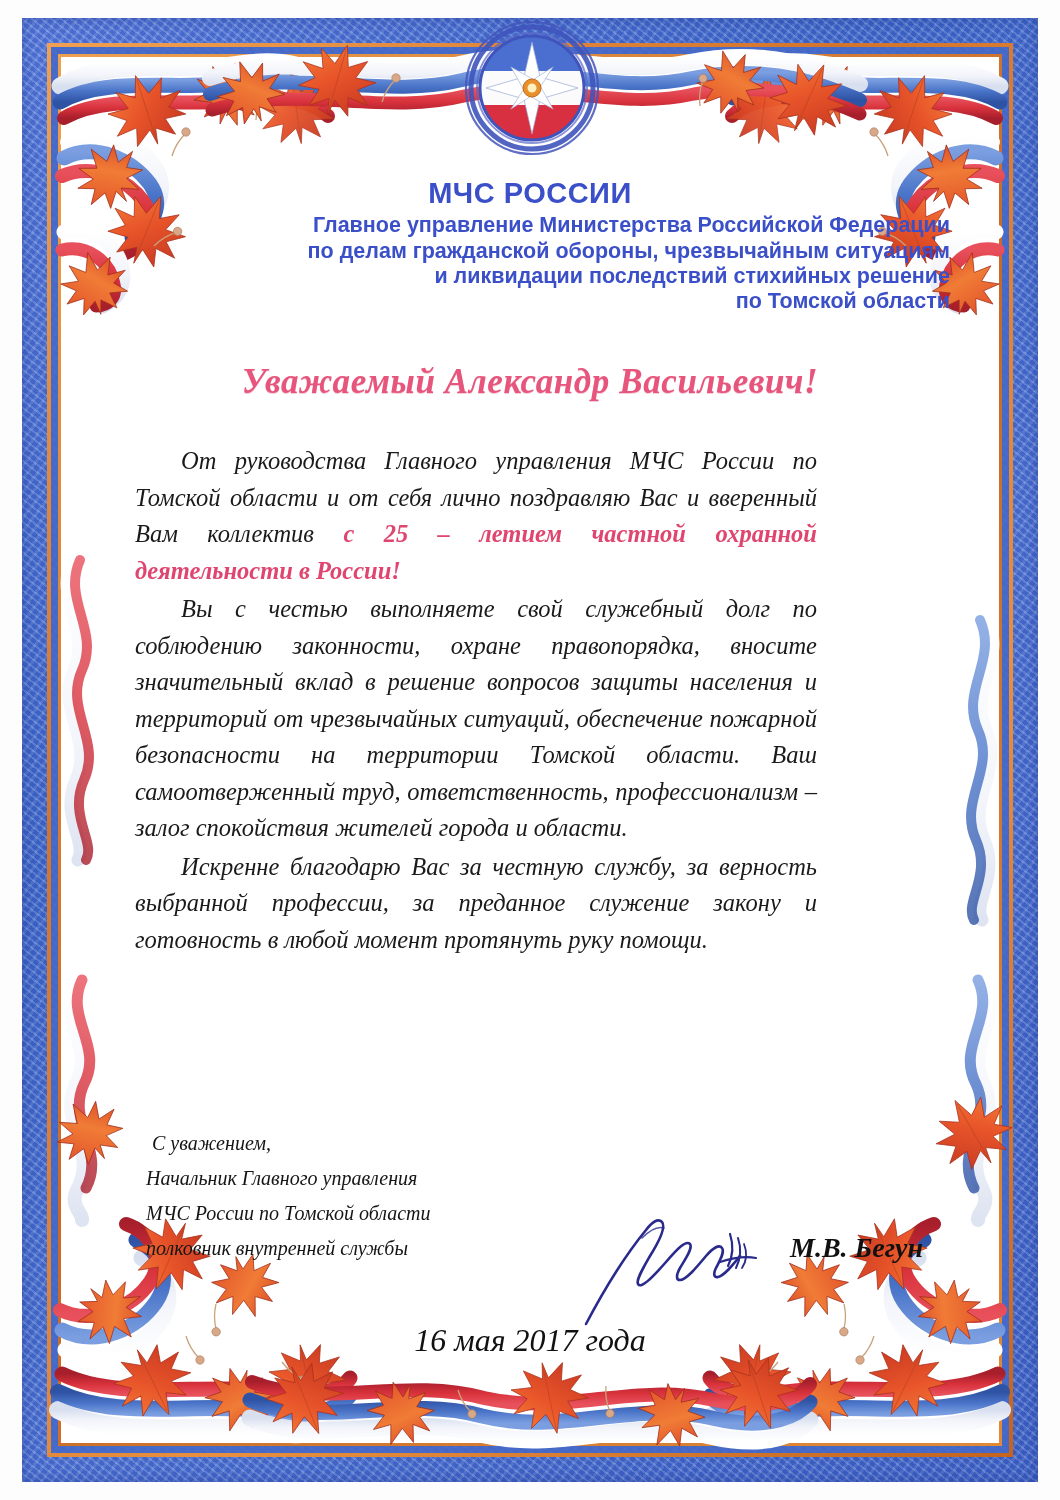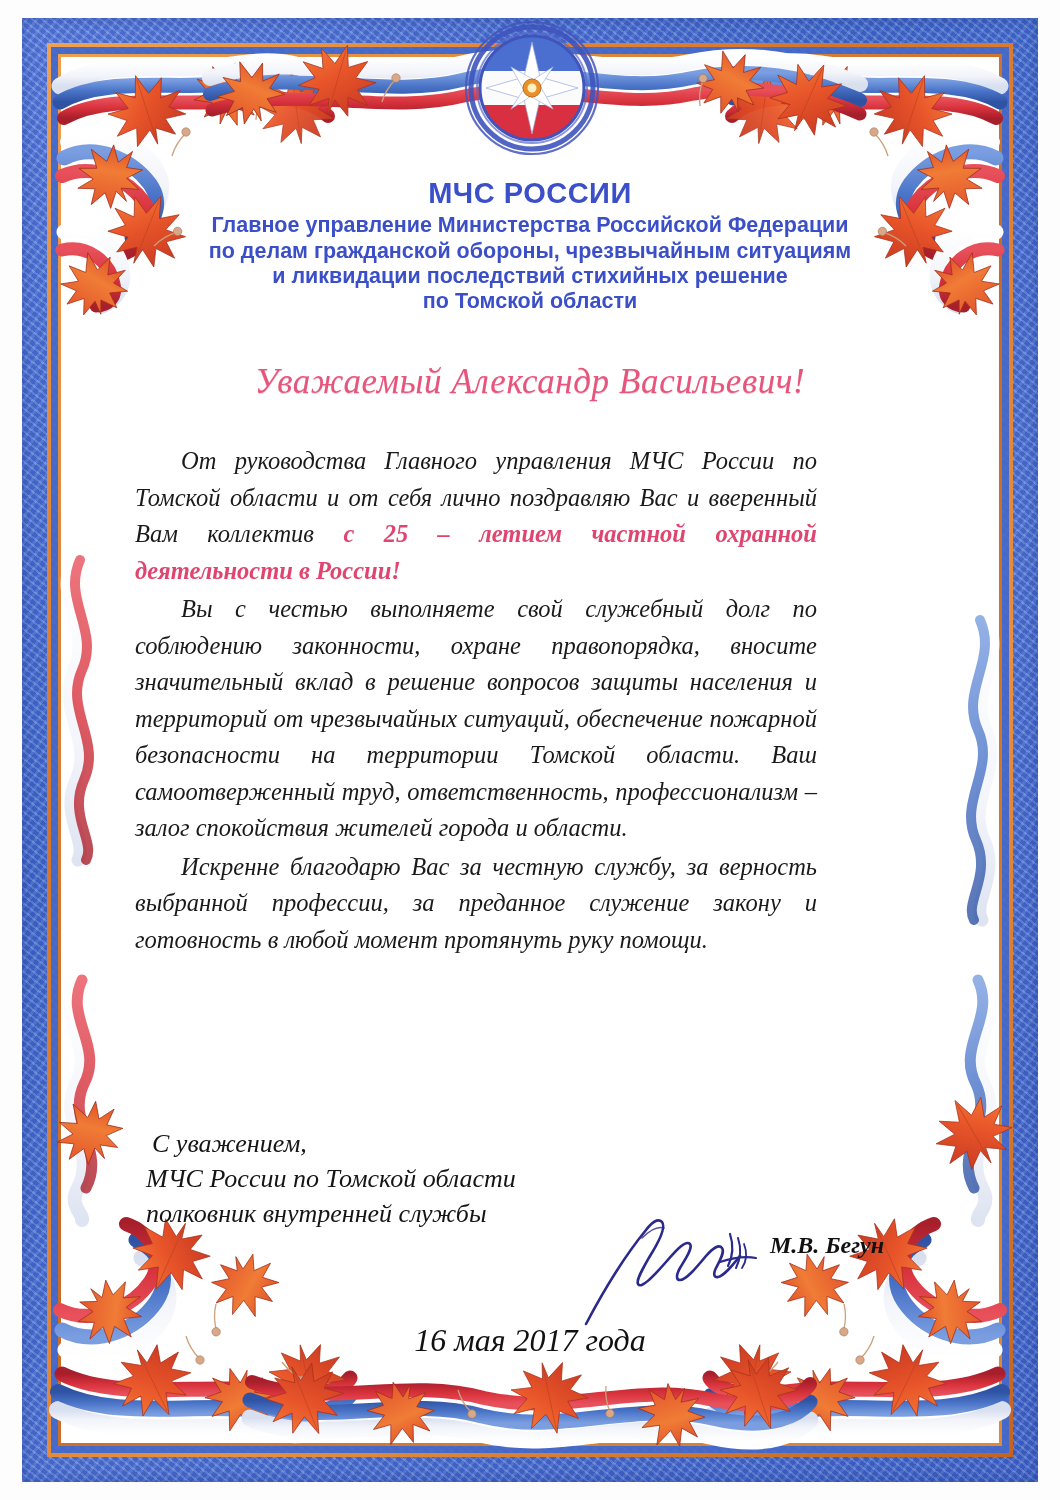--- a/index.html
+++ b/index.html
@@ -74,56 +74,56 @@
   }
 
   
   #header{
     position:absolute;left:110px;top:176px;width:840px;text-align:center;
     color:#3a4fc8;font-family:"Liberation Sans","DejaVu Sans",sans-serif;
     font-weight:bold;line-height:1.18;
   }
   #header .h-main{font-size:29px;letter-spacing:.5px;}
   #header .h-sub{font-size:21.5px;margin-top:3px;}
-  #header .h-sub div{white-space:nowrap;}
+  #header .h-sub div{white-space:nowrap;text-align:right;}
 
   
   #salutation{
     position:absolute;left:110px;top:362px;width:840px;text-align:center;
     color:#e8557c;
     font-family:"Liberation Serif","DejaVu Serif",serif;
-    font-style:italic;font-weight:normal;font-size:35px;
+    font-style:italic;font-weight:bold;font-size:35px;
     letter-spacing:.6px;
     text-shadow:0 1px 0 rgba(200,60,100,.25);
   }
 
   
   #body-text{
     position:absolute;left:135px;top:443px;width:682px;
     font-family:"Liberation Serif","DejaVu Serif",serif;
     font-style:italic;font-size:24.5px;line-height:36.5px;
     color:#1a1a1a;text-align:justify;text-justify:inter-word;
   }
   #body-text p{margin:0 0 0 0;text-indent:46px;}
   #body-text p + p{margin-top:2px;}
   #body-text .hl{color:#e0456f;font-weight:bold;}
 
   
   #signature{
     position:absolute;left:146px;top:1126px;width:560px;
     font-family:"Liberation Serif","DejaVu Serif",serif;
-    font-style:italic;font-size:26px;line-height:35px;color:#151515;
+    font-style:italic;font-size:20px;line-height:35px;color:#151515;
   }
   #signature .sig-line{white-space:nowrap;}
   #signature .sig-first{padding-left:6px;}
 
   #sig-name{
-    position:absolute;left:770px;top:1232px;
-    font-family:"Liberation Serif","DejaVu Serif",serif;
-    font-style:italic;font-weight:bold;font-size:24px;color:#111;
+    position:absolute;left:790px;top:1232px;
+    font-family:"Liberation Serif","DejaVu Serif",serif;
+    font-style:italic;font-weight:bold;font-size:28px;color:#111;
     white-space:nowrap;
   }
   #sig-mark{
     position:absolute;left:580px;top:1200px;width:220px;height:130px;
   }
 
   
   #doc-date{
     position:absolute;left:110px;top:1322px;width:840px;text-align:center;
     font-family:"Liberation Serif","DejaVu Serif",serif;
@@ -407,20 +407,21 @@
   <div id="salutation">Уважаемый Александр Васильевич!</div>
 
   <div id="body-text">
     <p><span>От руководства Главного управления МЧС России по Томской области и от себя лично поздравляю Вас и вверенный Вам коллектив </span><span class="hl">с 25 – летием частной охранной деятельности в России!</span></p>
     <p>Вы с честью выполняете свой служебный долг по соблюдению законности, охране правопорядка, вносите значительный вклад в решение вопросов защиты населения и территорий от чрезвычайных ситуаций, обеспечение пожарной безопасности на территории Томской области. Ваш самоотверженный труд, ответственность, профессионализм – залог спокойствия жителей города и области.</p>
     <p>Искренне благодарю Вас за честную службу, за верность выбранной профессии, за преданное служение закону и готовность в любой момент протянуть руку помощи.</p>
   </div>
 
   <div id="signature">
     <div class="sig-line sig-first">С уважением,</div>
+    <div class="sig-line">Начальник Главного управления</div>
     <div class="sig-line">МЧС России по Томской области</div>
     <div class="sig-line">полковник внутренней службы</div>
   </div>
 
   <div id="sig-mark">
     <svg width="220" height="130" viewBox="0 0 220 130">
       <g fill="none" stroke="#2a2a8c" stroke-linecap="round" stroke-linejoin="round">
         <path d="M6,124 C26,86 48,52 66,30 C72,22 78,18 82,22 C86,27 80,40 70,56
                  C62,70 56,80 58,84 C61,89 72,78 86,62 C98,48 106,40 110,44
                  C113,48 106,58 100,68 C96,75 96,80 100,80 C106,80 116,68 126,56

